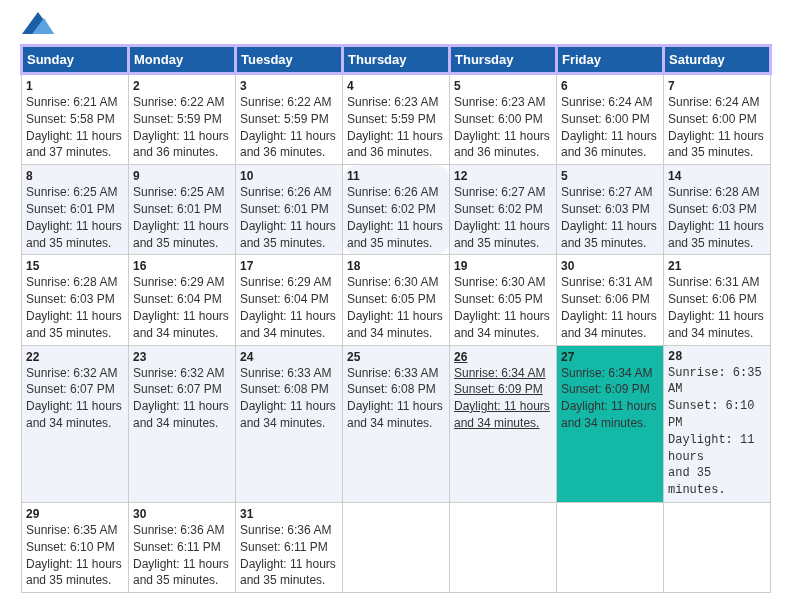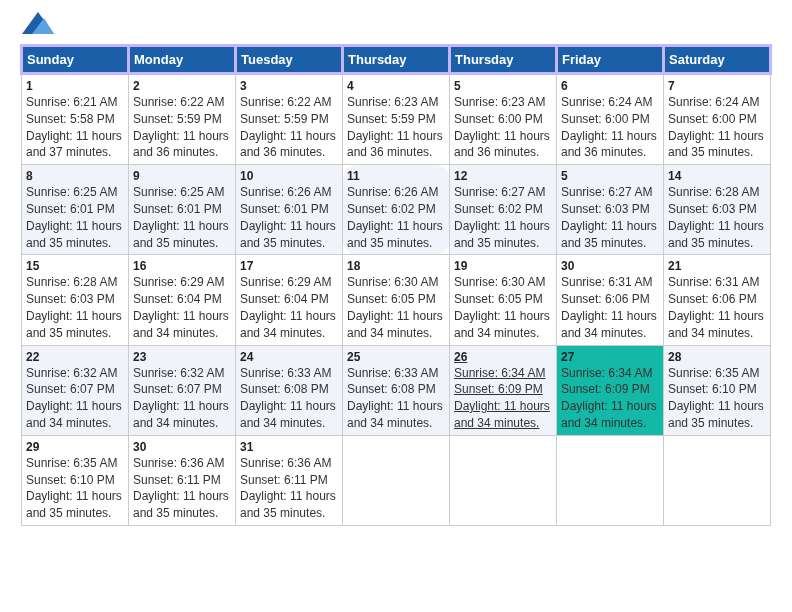--- a/index.html
+++ b/index.html
@@ -314,21 +314,21 @@
 Daylight: 11 hours
 and 34 minutes.</div>
           </td>
           <td style="background: #14b8a6;">
             <span class="day-num">27</span>
             <div class="day-info" style="white-space: pre-line;">Sunrise: 6:34 AM
 Sunset: 6:09 PM
 Daylight: 11 hours
 and 34 minutes.</div>
           </td>
-          <td style="background: rgb(240, 244, 250);">
+          <td style="background: rgb(240, 244, 250); font-family: Liberation Mono, monospace;">
             <span class="day-num">28</span>
             <div class="day-info" style="white-space: pre-line;">Sunrise: 6:35 AM
 Sunset: 6:10 PM
 Daylight: 11 hours
 and 35 minutes.</div>
           </td>
         </tr>
         <tr>
           <td>
             <span class="day-num">29</span>

